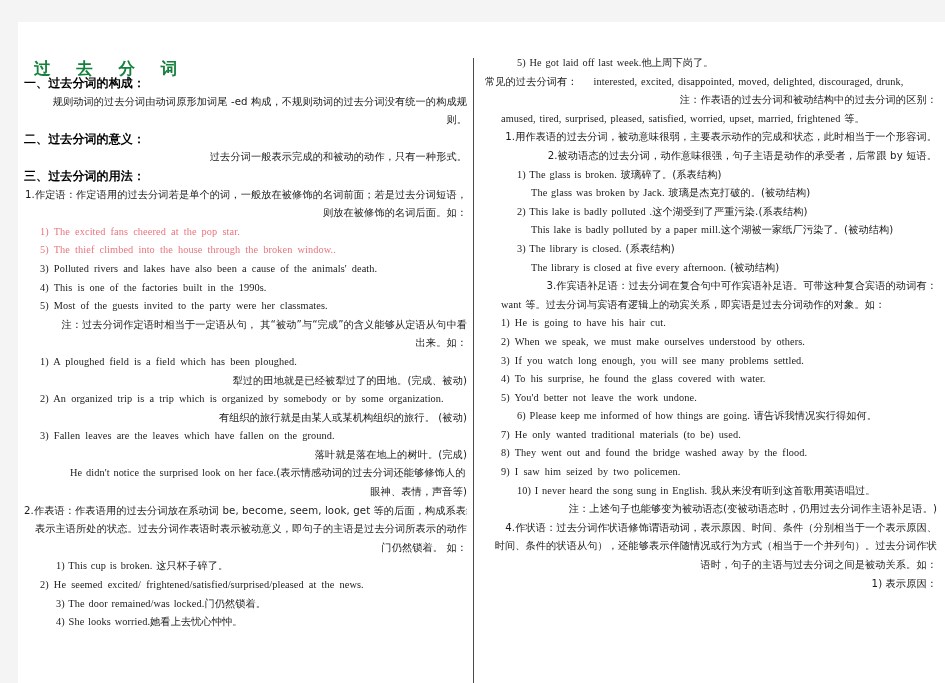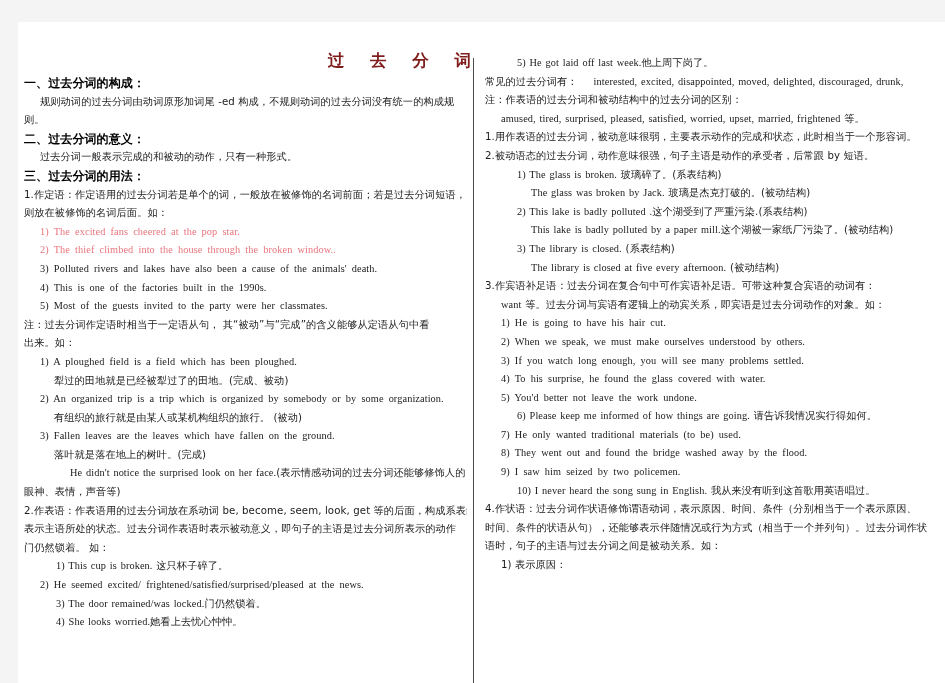--- a/index.html
+++ b/index.html
@@ -16,27 +16,27 @@
   #page {
     position: absolute;
     left: 18px;
     top: 22px;
     width: 927px;
     height: 661px;
     background: #ffffff;
     box-sizing: border-box;
   }
   #doc-title {
-    text-align: right;
+    text-align: left;
     font-family: "DejaVu Sans", "Liberation Sans", sans-serif;
     font-weight: bold;
     font-size: 16.5px;
     letter-spacing: 10px;
-    color: #7f1d1d;
-    margin: 8px;
+    color: #15803d;
+    margin: 16px;
     padding: 20px 0 6px 0;
     position: absolute;
     left: 0;
     top: 0;
     width: 455px;
   }
   #columns {
     position: absolute;
     left: 0;
     top: 0;
@@ -76,20 +76,21 @@
   }
   .heading {
     font-family: "DejaVu Sans", "Liberation Sans", sans-serif;
     font-weight: bold;
     font-size: 12px;
     color: #000;
   }
   .cn {
     font-family: "DejaVu Sans", "Liberation Sans", sans-serif;
     font-size: 10.2px;
+    text-align: right;
   }
   .bold-lead {
     font-family: "DejaVu Sans", "Liberation Sans", sans-serif;
     font-weight: normal;
   }
   .red { color: #e8757e; }
   .eng { font-family: "Liberation Serif", "DejaVu Serif", serif; }
   .i1 { padding-left: 16px; }
   .i2 { padding-left: 30px; }
   .spaced { word-spacing: 2.4px; }
@@ -109,21 +110,21 @@
     <div class="col" id="col-left">
         <div class="ln heading">一、过去分词的构成：</div>
         <div class="ln i1 cn">规则动词的过去分词由动词原形加词尾 -ed 构成，不规则动词的过去分词没有统一的构成规</div>
         <div class="ln cn">则。</div>
         <div class="ln heading">二、过去分词的意义：</div>
         <div class="ln i1 cn">过去分词一般表示完成的和被动的动作，只有一种形式。</div>
         <div class="ln heading">三、过去分词的用法：</div>
         <div class="ln cn"><span class="bold-lead">1.作定语：</span><span>作定语用的过去分词若是单个的词，一般放在被修饰的名词前面；若是过去分词短语，</span></div>
         <div class="ln cn">则放在被修饰的名词后面。如：</div>
         <div class="ln i1 eng spaced red">1) The excited fans cheered at the pop star.</div>
-        <div class="ln i1 eng spaced red">2) The thief climbed into the house through the broken window..</div>
+        <div class="ln i1 eng spaced red">5) The thief climbed into the house through the broken window..</div>
         <div class="ln i1 eng spaced">3) Polluted rivers and lakes have also been a cause of the animals' death.</div>
         <div class="ln i1 eng spaced">4) This is one of the factories built in the 1990s.</div>
         <div class="ln i1 eng spaced">5) Most of the guests invited to the party were her classmates.</div>
         <div class="ln cn">注：过去分词作定语时相当于一定语从句， 其“被动”与“完成”的含义能够从定语从句中看</div>
         <div class="ln cn">出来。如：</div>
         <div class="ln i1 eng spaced">1) A ploughed field is a field which has been ploughed.</div>
         <div class="ln i2 cn">犁过的田地就是已经被犁过了的田地。(完成、被动)</div>
         <div class="ln i1 eng spaced">2) An organized trip is a trip which is organized by somebody or by some organization.</div>
         <div class="ln i2 cn">有组织的旅行就是由某人或某机构组织的旅行。 (被动)</div>
         <div class="ln i1 eng spaced">3) Fallen leaves are the leaves which have fallen on the ground.</div>
@@ -157,20 +158,21 @@
         <div class="ln i1 eng spaced">1) He is going to have his hair cut.</div>
         <div class="ln i1 eng spaced">2) When we speak, we must make ourselves understood by others.</div>
         <div class="ln i1 eng spaced">3) If you watch long enough, you will see many problems settled.</div>
         <div class="ln i1 eng spaced">4) To his surprise, he found the glass covered with water.</div>
         <div class="ln i1 eng spaced">5) You'd better not leave the work undone.</div>
         <div class="ln i1"><span class="eng spaced2">6) Please keep me informed of how things are going. </span><span class="cn">请告诉我情况实行得如何。</span></div>
         <div class="ln i1 eng spaced">7) He only wanted traditional materials (to be) used.</div>
         <div class="ln i1 eng spaced">8) They went out and found the bridge washed away by the flood.</div>
         <div class="ln i1 eng spaced">9) I saw him seized by two policemen.</div>
         <div class="ln i1"><span class="eng spaced2">10) I never heard the song sung in English. </span><span class="cn">我从来没有听到这首歌用英语唱过。</span></div>
+        <div class="ln cn">注：上述句子也能够变为被动语态(变被动语态时，仍用过去分词作主语补足语。)</div>
         <div class="ln cn"><span class="bold-lead">4.作状语：</span><span>过去分词作状语修饰谓语动词，表示原因、时间、条件（分别相当于一个表示原因、</span></div>
         <div class="ln cn">时间、条件的状语从句），还能够表示伴随情况或行为方式（相当于一个并列句）。过去分词作状</div>
         <div class="ln cn">语时，句子的主语与过去分词之间是被动关系。如：</div>
         <div class="ln i1 cn">1) 表示原因：</div>
       </div>
 
   </div>
 
 </div>
 

